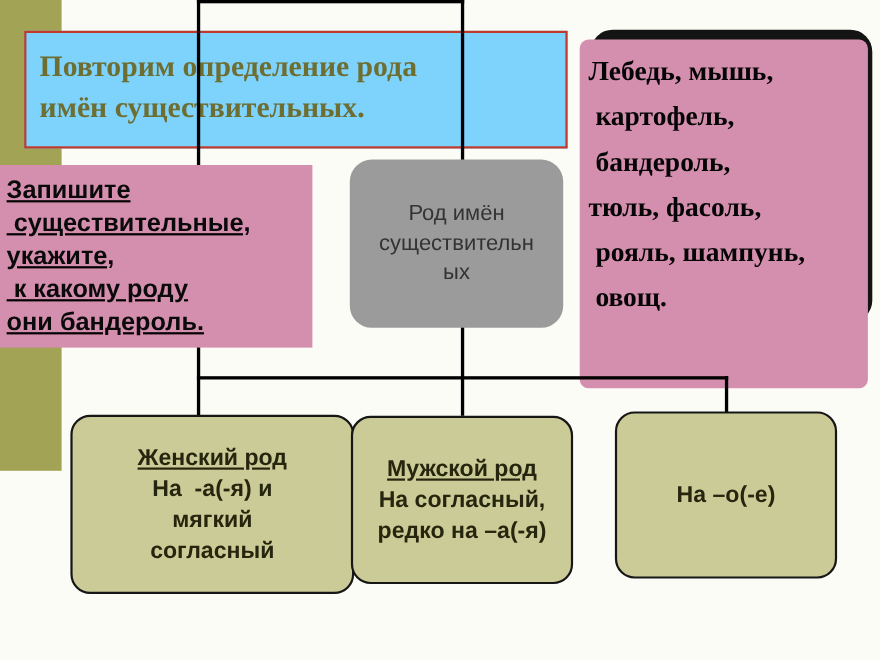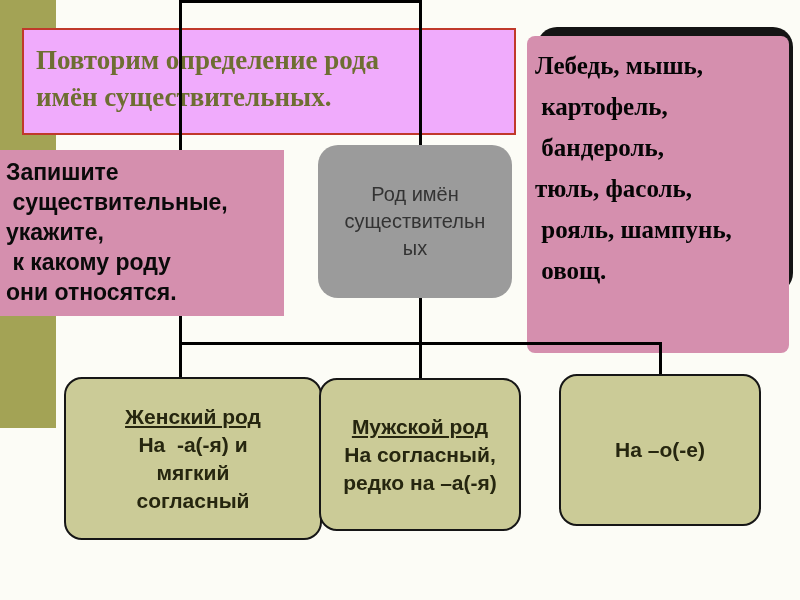--- a/index.html
+++ b/index.html
@@ -18,31 +18,31 @@
   #ln-top-h      { left:179px; top:0;     width:243px; height:3px; }
   #ln-top-left   { left:179px; top:0;     width:3px;  height:150px; }
   #ln-top-right  { left:419px; top:0;     width:3px;  height:146px; }
   #ln-mid-left   { left:179px; top:314px; width:3px;  height:64px; }
   #ln-mid-center { left:419px; top:296px; width:3px;  height:82px; }
   #ln-bottom-h   { left:179px; top:342px; width:483px; height:3px; }
   #ln-right-v    { left:659px; top:342px; width:3px;  height:34px; }
 
   .title-box {
     position:absolute; left:22px; top:28px; width:494px; height:107px;
-    background:#f0abfc; border:2px solid var(--title-border,#c0392b);
+    background:#7dd3fc; border:2px solid var(--title-border,#c0392b);
     padding:12px 8px 0 12px; z-index:2;
   }
   .title-text {
     font-family:"Liberation Serif", serif; font-weight:bold;
     font-size:27px; line-height:37px; color:var(--title-text,#6e6e32);
   }
 
   .instruction-box {
     position:absolute; left:0; top:150px; width:284px; height:166px;
-    background:var(--pink,#d58fae); padding:7px 0 0 6px; z-index:6;
+    background:var(--pink,#d58fae); padding:7px 0 0 6px; z-index:6;text-decoration:underline;
   }
   .instruction-line {
     font-weight:bold; font-size:23px; line-height:30px;
     color:#0a0a0a; white-space:pre;
   }
 
   .center-node {
     position:absolute; left:318px; top:145px; width:194px; height:153px;
     background:var(--center-node-fill,#9b9b9b); border-radius:20px;
     display:flex; align-items:center; justify-content:center; z-index:6;
@@ -106,21 +106,21 @@
   <div class="cline" id="ln-mid-left"></div>
   <div class="cline" id="ln-mid-center"></div>
   <div class="cline" id="ln-bottom-h"></div>
   <div class="cline" id="ln-right-v"></div>
 
   <div class="instruction-box">
     <div class="instruction-line">Запишите</div>
     <div class="instruction-line"> существительные,</div>
     <div class="instruction-line">укажите,</div>
     <div class="instruction-line"> к какому роду</div>
-    <div class="instruction-line">они относятся.</div>
+    <div class="instruction-line">они бандероль.</div>
   </div>
 
   <div class="center-node">
     <div class="center-node-label">Род имён существительных</div>
   </div>
 
   <div class="gender-box" id="g1">
     <div class="g-title">Женский род</div>
     <div class="g-line">На  -а(-я) и</div>
     <div class="g-line">мягкий</div>

